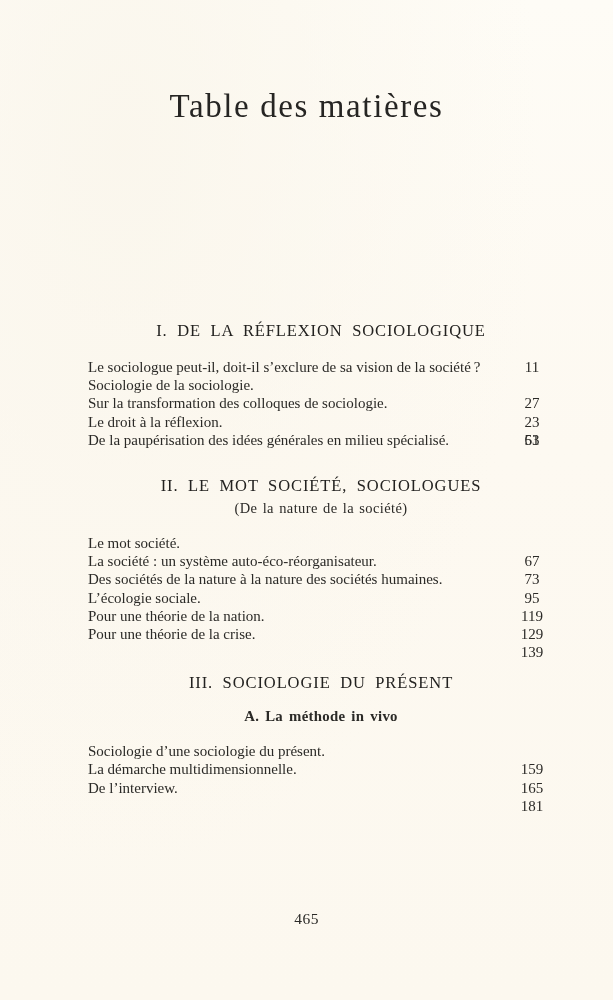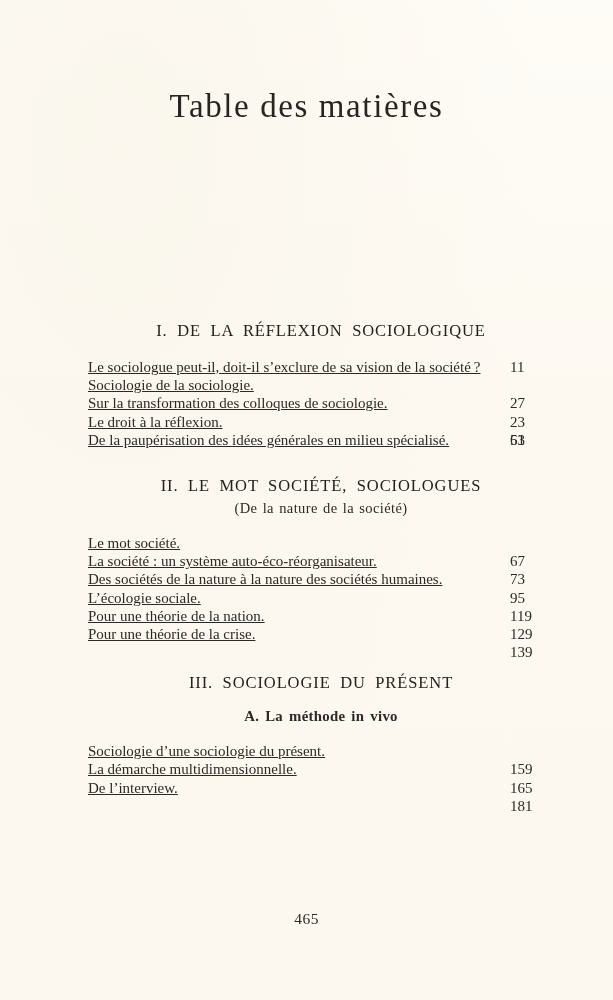--- a/index.html
+++ b/index.html
@@ -75,21 +75,20 @@
     line-height: 20px;
     color: #2b2a27;
     font-weight: bold;
   }
 
   
   .entries {
     margin: 0;
     padding: 0;
     list-style: none;
-    text-decoration: underline;
   }
   .entry {
     position: relative;
     font-size: 15px;
     line-height: 18.2px;
     color: #2b2a27;
   }
   .entry-text {
     display: block;
     padding-right: 52px;
@@ -98,21 +97,21 @@
   .entry.wrap .entry-text {
     padding-left: 20px;
     text-indent: -20px;
     text-align: justify;
     text-justify: inter-word;
   }
   .entry-page {
     position: absolute;
     right: 0;
     width: 44px;
-    text-align: left;
+    text-align: center;
     font-size: 15px;
     line-height: 18.2px;
   }
   
   .entry.wrap .entry-page {
     bottom: 0;
   }
 
   .gap-after-heading { height: 16px; }
   .gap-before-heading-2 { height: 26px; }

